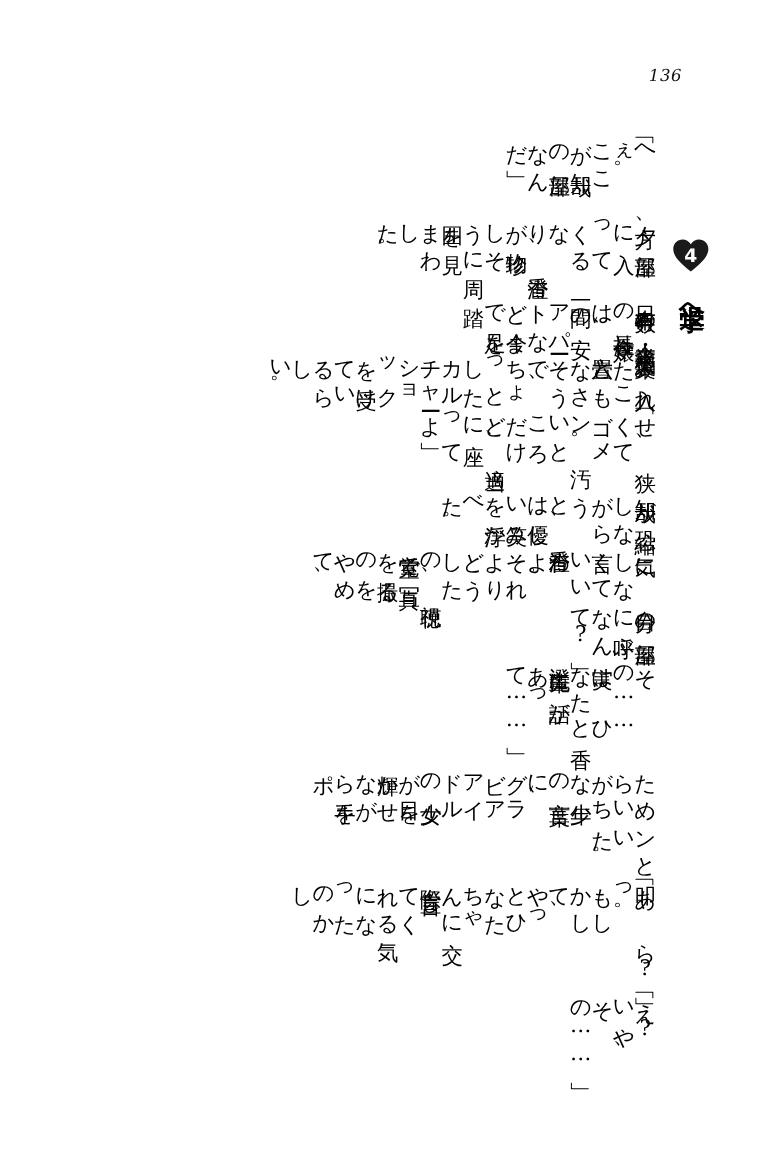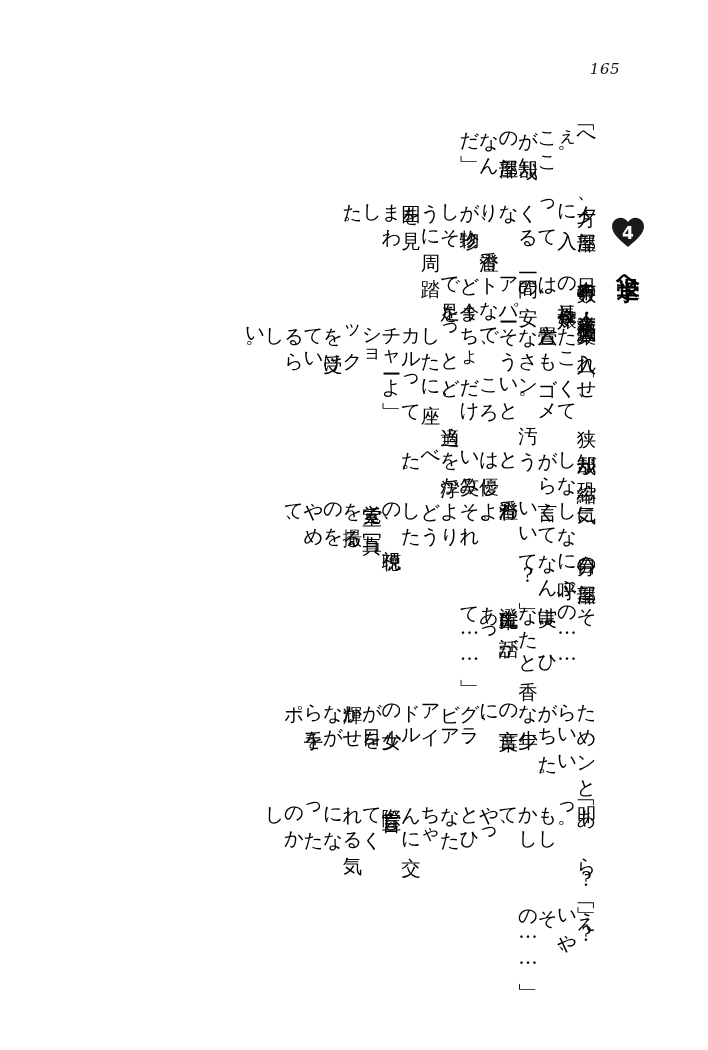--- a/index.html
+++ b/index.html
@@ -104,21 +104,21 @@
   }
   .col.indent {
     padding-top: 21px;
   }
 </style>
 </head>
 <body>
 
 <div class="page">
 
-  <div class="page-number">165</div>
+  <div class="page-number">136</div>
 
   <div class="chapter-head">
     <div class="chapter-badge">
       <svg class="heart" viewBox="0 0 32 32">
         <path d="M16 30 C6 22 1 16.5 1 10.8 C1 6 4.6 2.6 9 2.6 C11.8 2.6 14.4 4.1 16 6.6 C17.6 4.1 20.2 2.6 23 2.6 C27.4 2.6 31 6 31 10.8 C31 16.5 26 22 16 30 Z" fill="#1a1a1a"></path>
       </svg>
       <div class="num">4</div>
     </div>
     <div class="chapter-title">退学へ</div>
   </div>

